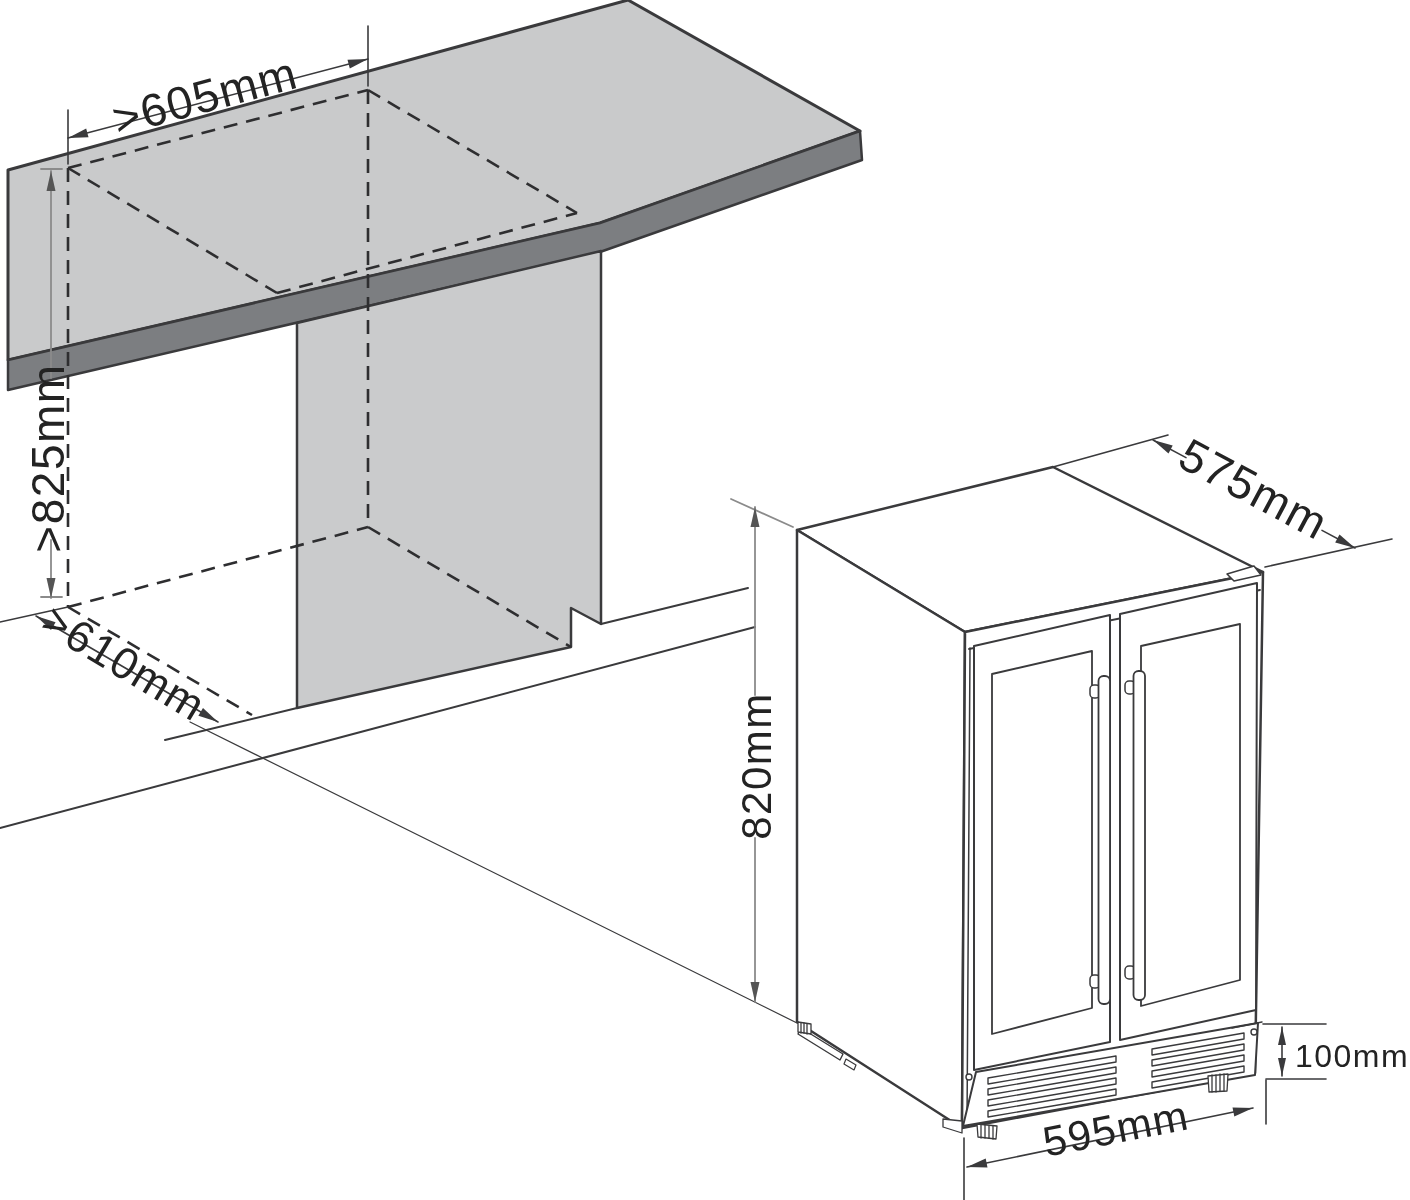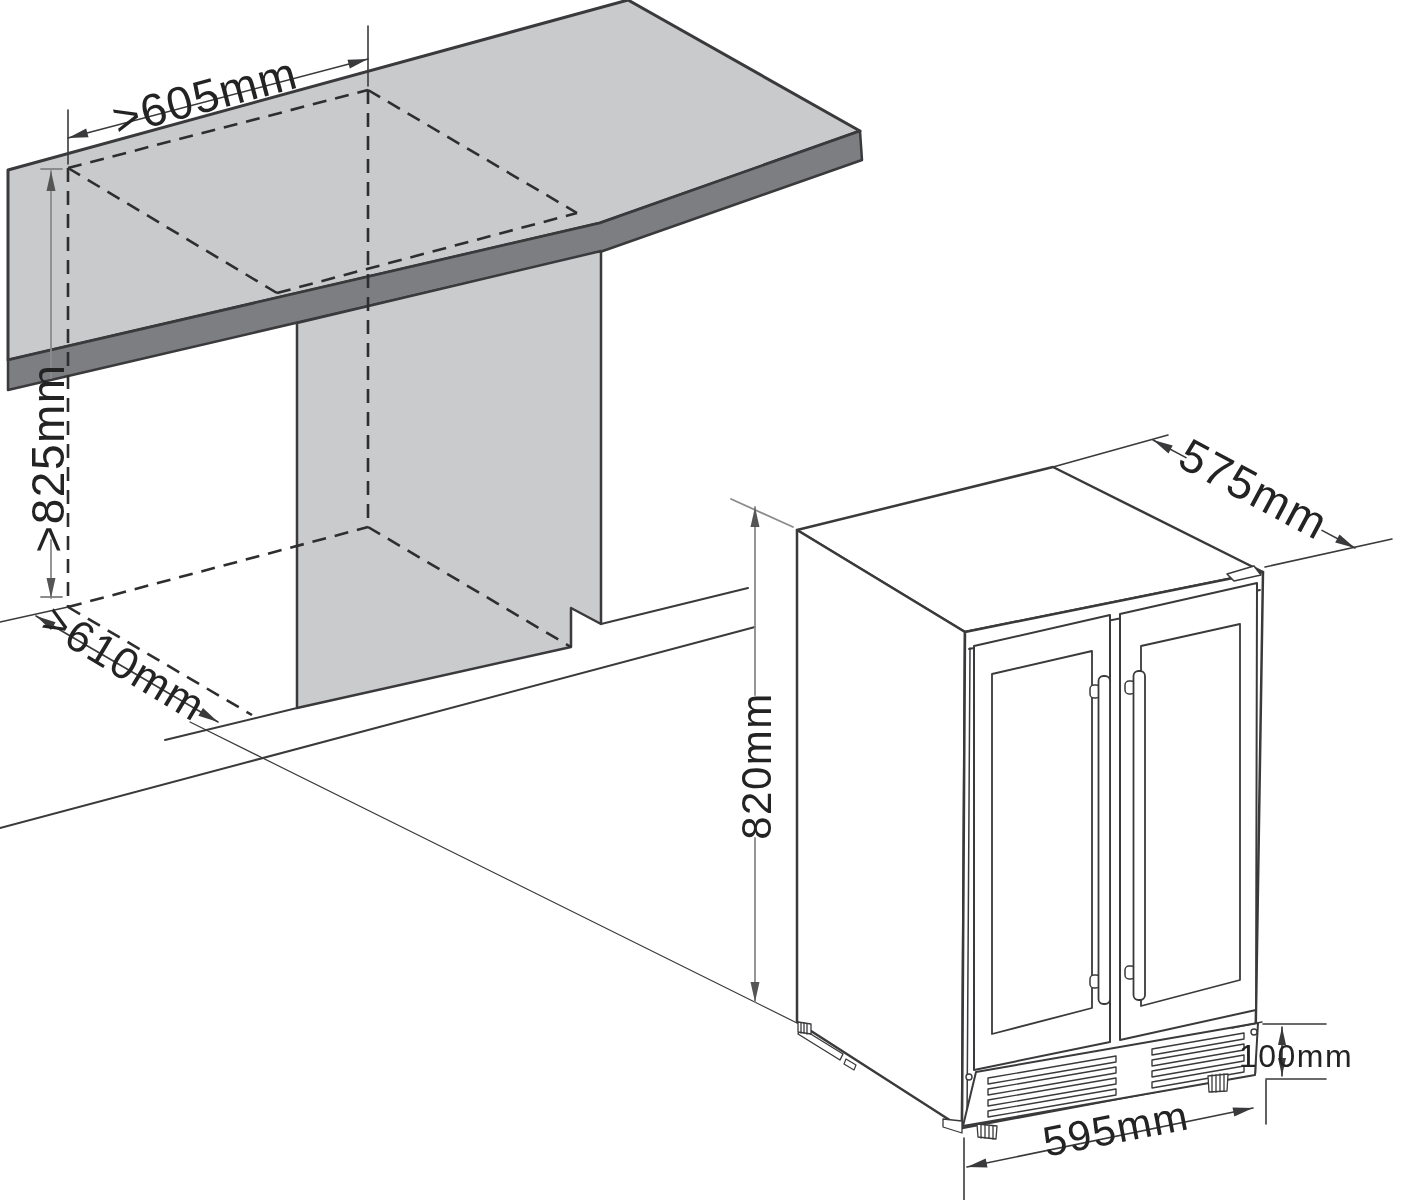--- a/index.html
+++ b/index.html
@@ -180,17 +180,17 @@
   <div class="dim-label" style="left:205px;top:96px;font-size:46px;transform:translate(-50%,-50%) rotate(-15deg);">&gt;605mm</div>
 
   <div class="dim-label" style="left:48px;top:458px;font-size:46px;transform:translate(-50%,-50%) rotate(-90deg);">&gt;825mm</div>
 
   <div class="dim-label" style="left:124px;top:663px;font-size:44px;transform:translate(-50%,-50%) rotate(31deg);">&gt;610mm</div>
 
   <div class="dim-label" style="left:1254px;top:489px;font-size:46px;transform:translate(-50%,-50%) rotate(28deg);">575mm</div>
 
   <div class="dim-label" style="left:757px;top:766px;font-size:42px;transform:translate(-50%,-50%) rotate(-90deg);">820mm</div>
 
-  <div class="dim-label" style="left:1296px;top:1056px;font-size:32px;transform:translate(-50%,-50%);">100mm</div>
+  <div class="dim-label" style="left:1352px;top:1056px;font-size:32px;transform:translate(-50%,-50%);">100mm</div>
 
   <div class="dim-label" style="left:1116px;top:1129px;font-size:42px;transform:translate(-50%,-50%) rotate(-11deg);">595mm</div>
 
 </div>
 
 </body></html>

